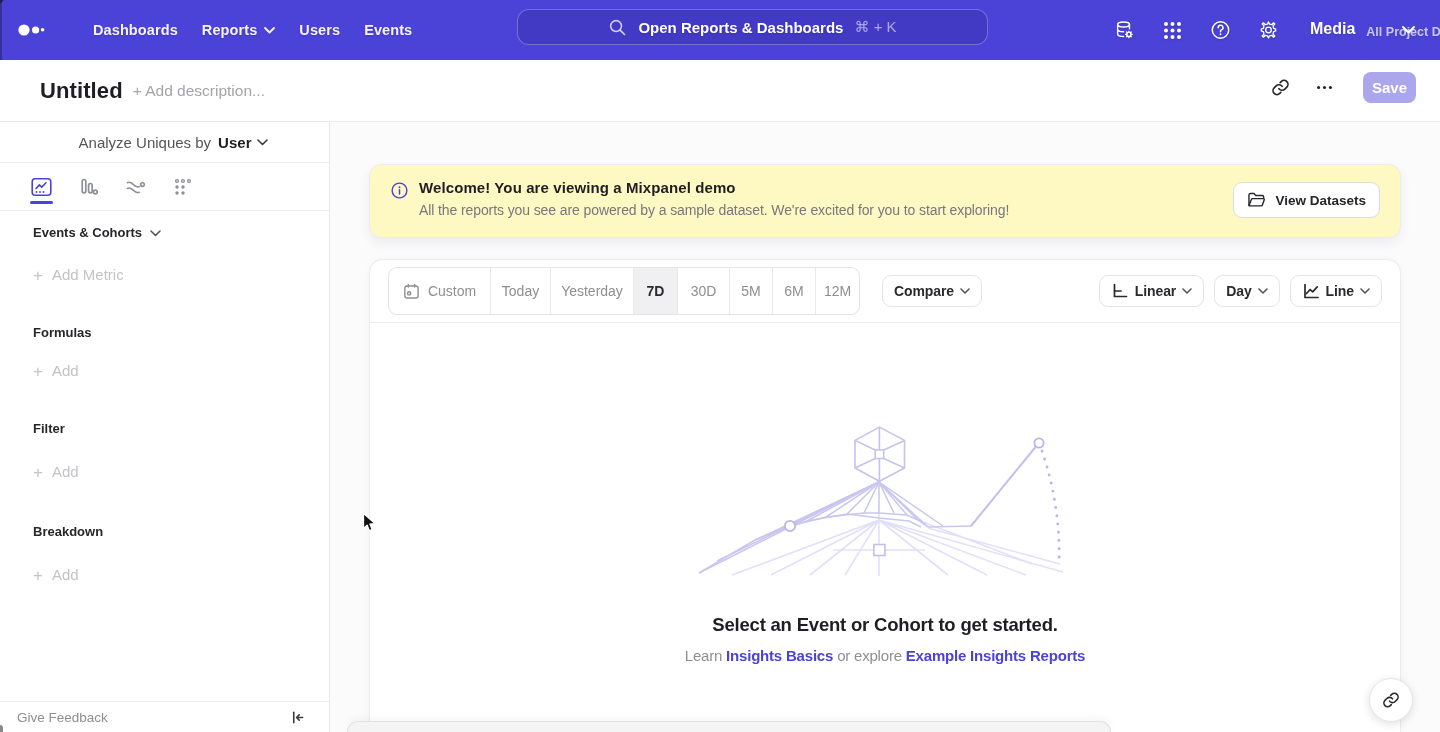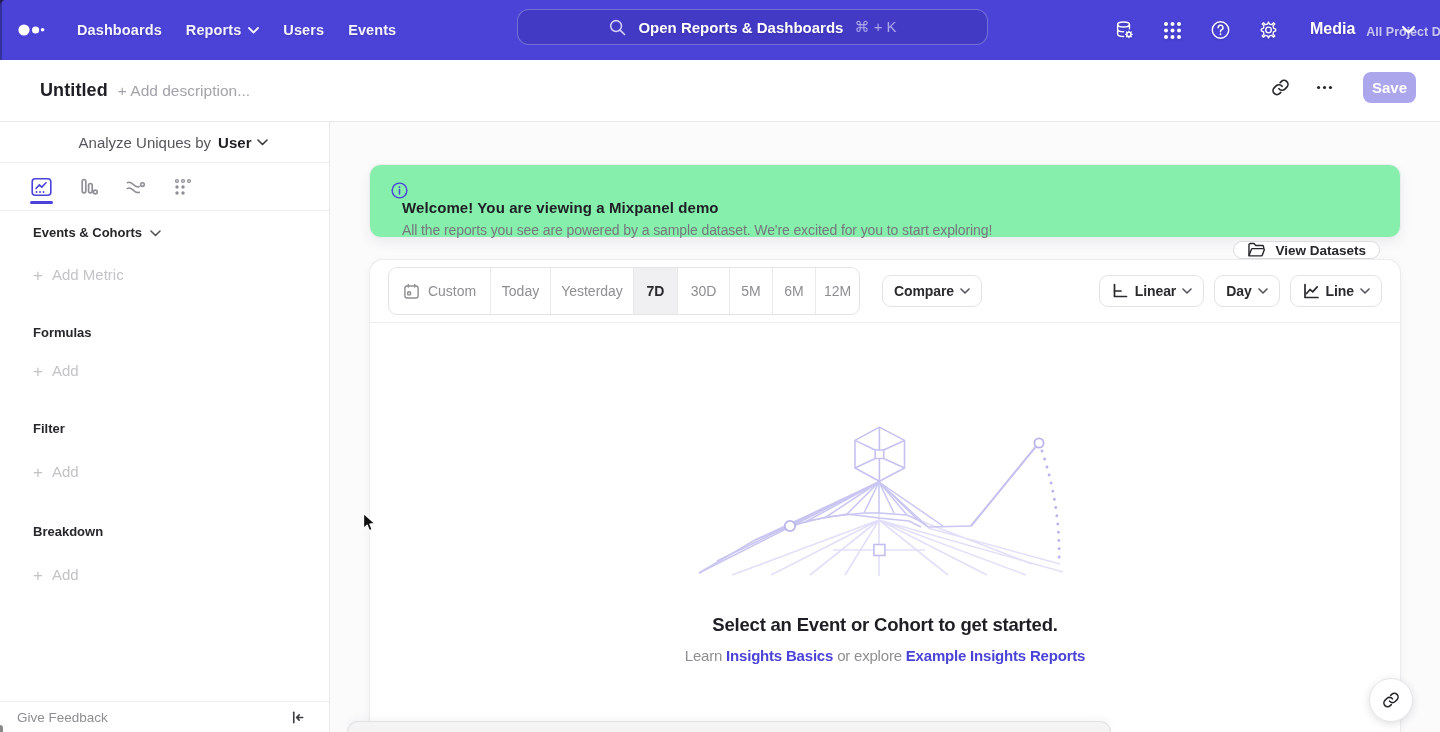--- a/index.html
+++ b/index.html
@@ -9,21 +9,21 @@
   .app { position:relative; width:1440px; height:732px; }
 
   
   .topbar { position:relative; height:60px; background:#4b43d8; display:flex; align-items:center; }
   .topbar-edge { position:absolute; left:0; top:0; width:2px; height:60px; background:rgba(0,0,0,0.28); }
   .corner-tl { position:absolute; left:0; top:0; width:0; height:0;
     border-top:4px solid rgba(25,25,45,0.7); border-right:4px solid transparent; }
   .corner-bl { position:absolute; left:0; bottom:0; width:3px; height:7px;
     background:rgba(40,40,40,0.55); border-radius:0 5px 0 0; }
   .logo { display:flex; align-items:center; margin-left:17px; width:32px; height:14px; flex:none; }
-  .nav { display:flex; align-items:center; margin-left:28px; gap:24px; }
+  .nav { display:flex; align-items:center; margin-left:44px; gap:24px; }
   .nav-item { color:#f4f3ff; font-size:14.5px; font-weight:700; letter-spacing:.1px;
     display:flex; align-items:center; gap:7px; cursor:pointer;
     text-shadow:0 1px 2px rgba(0,0,0,0.18); }
   .searchbar { position:absolute; left:517px; top:9px; width:471px; height:36px;
     background:rgba(25,16,110,0.18); border:1px solid rgba(255,255,255,0.28); border-radius:12px;
     display:flex; align-items:center; justify-content:center; gap:11px; cursor:text; }
   .searchbar .s-label { color:#ffffff; font-size:15px; font-weight:700; text-shadow:0 1px 2px rgba(0,0,0,0.15); }
   .searchbar .s-kbd { color:rgba(235,233,255,0.62); font-size:15px; font-weight:400; }
   .top-icons { position:absolute; left:1114px; top:0; height:60px; display:flex; align-items:center; gap:27px; }
   .top-icon { width:21px; height:21px; display:flex; align-items:center; justify-content:center; cursor:pointer;
@@ -31,21 +31,21 @@
   .project { position:absolute; left:1310px; top:0; width:130px; height:60px; display:flex; align-items:center; cursor:pointer; }
   .project .p-text { display:flex; flex-direction:row; line-height:1;gap:11px; }
   .project .p-name { white-space:nowrap; color:#ffffff; font-size:16px; font-weight:700; text-shadow:0 1px 2px rgba(0,0,0,0.18); }
   .project .p-scope { white-space:nowrap; color:rgba(233,231,255,0.80); font-size:12.5px; font-weight:700; margin-top:5px;
     text-shadow:0 1px 2px rgba(0,0,0,0.15); }
   .project .p-chev { position:absolute; right:25px; top:26px; }
 
   
   .titlebar { height:62px; background:#fff; border-bottom:1px solid #e9e9ec;
     display:flex; align-items:center; padding:0 24px 0 40px; }
-  .doc-title { font-size:18px; font-weight:700; color:#1e1e24; letter-spacing:.1px; }
+  .doc-title { font-size:22px; font-weight:700; color:#1e1e24; letter-spacing:.1px; }
   .doc-desc { margin-left:10px; font-size:15.5px; color:#a3a3a9; cursor:text; }
   .title-actions { margin-left:auto; display:flex; align-items:center; position:relative; top:-3px; }
   .ta-icon { width:20px; height:20px; color:#26262b; display:flex; align-items:center; justify-content:center; cursor:pointer; }
   .ta-icon.link { margin-right:24px; }
   .ta-icon.more { margin-right:29px; }
   .save-btn { width:53px; height:31px; background:#aca6ec; color:#fff; border:none; border-radius:8px;
     font-size:15px; font-weight:700; font-family:inherit; cursor:pointer; }
 
   
   .content { display:flex; height:610px; }
@@ -66,23 +66,23 @@
   .sb-add { margin-left:33px; line-height:22px; height:22px; display:flex; align-items:center; gap:9px; font-size:15px; color:#c3c3c8; cursor:pointer; }
   .sb-add .plus { font-size:17px; line-height:1; color:#c3c3c8; }
   .sb-footer { position:absolute; left:0; right:0; bottom:0; height:31px; border-top:1px solid #ededf0;
     display:flex; align-items:center; padding:0 24px 0 17px; }
   .sb-feedback { font-size:13.5px; color:#8e8e93; cursor:pointer; }
   .sb-collapse { margin-left:auto; width:16px; height:16px; color:#3c3c42; cursor:pointer;
     display:flex; align-items:center; justify-content:center; }
 
   
   .main { position:relative; flex:1; background:#fbfbfc; overflow:hidden; }
-  .banner { position:absolute; left:39px; top:42px; width:1032px; height:74px; background:#86efac;
+  .banner { position:absolute; left:39px; top:42px; width:1032px; height:74px; background:#fef9c3;
     border:1px solid #ececef; border-radius:12px; box-shadow:0 5px 12px rgba(40,40,60,0.07);
-    display:flex; align-items:flex-start; padding:14px 20px 0 21px;flex-direction:column; }
+    display:flex; align-items:flex-start; padding:14px 20px 0 21px; }
   .banner-icon { width:17px; height:17px; color:#4b43d8; margin-top:3px; flex:none; }
   .banner-text { margin-left:11px; }
   .banner-title { letter-spacing:-0.1px; font-size:15px; font-weight:700; color:#1e1e24; letter-spacing:.1px; }
   .banner-sub { font-size:14px; letter-spacing:-0.1px; color:#77777d; margin-top:6px; }
   .banner-btn { margin-left:auto; margin-top:3px; height:36px; padding:0 13px; background:#fff;
     border:1px solid #dcdcdf; border-radius:9px; display:flex; align-items:center; gap:9px;
     font-size:13.5px; font-weight:700; color:#26262b; font-family:inherit; cursor:pointer; }
   .banner-btn svg { color:#26262b; }
 
   .chart-card { position:absolute; left:39px; top:137px; width:1032px; height:474px; background:#fff;

